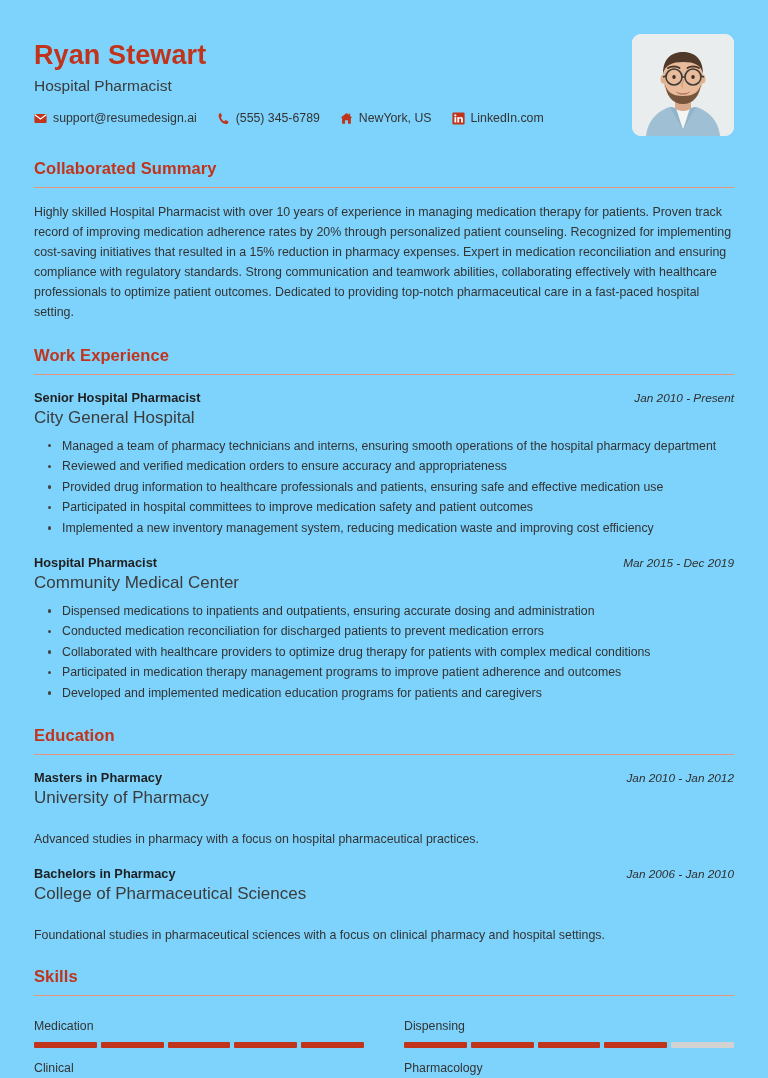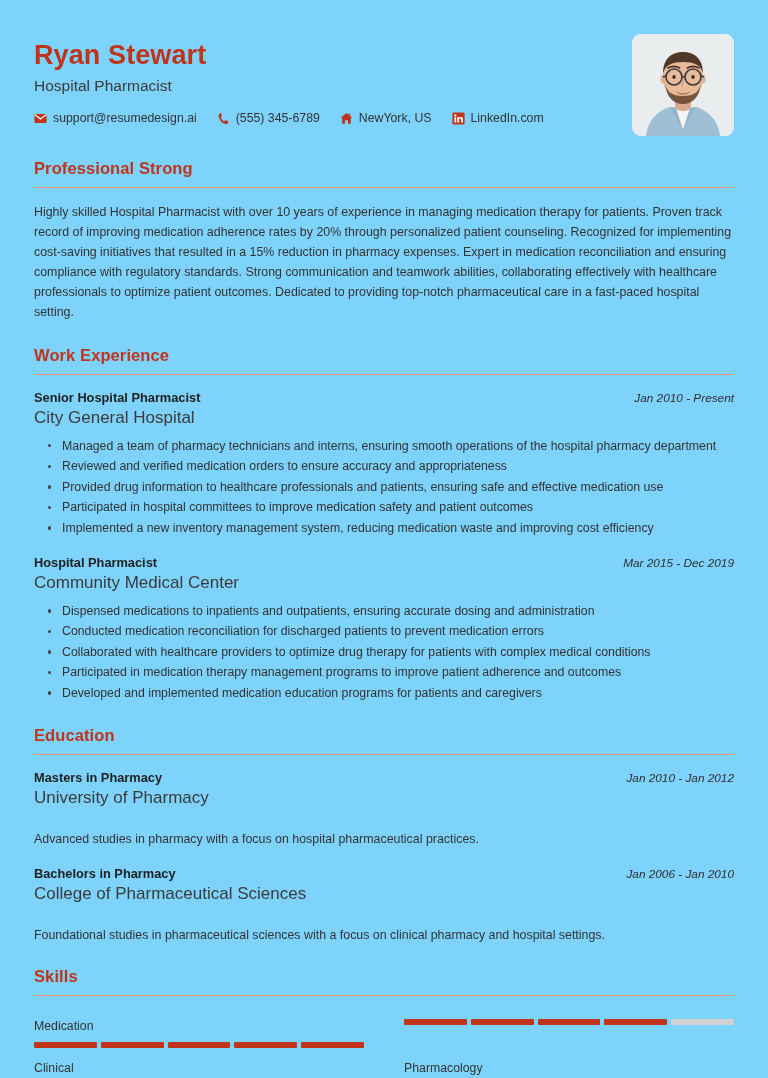--- a/index.html
+++ b/index.html
@@ -293,21 +293,21 @@
         <path d="M36 34 C39 32 45 32 47.5 34" stroke="#51392a" stroke-width="2" fill="none" stroke-linecap="round"></path>
         <path d="M55.5 34 C58 32 64 32 67 34" stroke="#51392a" stroke-width="2" fill="none" stroke-linecap="round"></path>
 
         <path d="M51 45 L49 52 C50 53 52 53 53 52" fill="none" stroke="#c79madd" stroke-width="0"></path>
         <path d="M51.5 46 C50 50 49 52 50.5 52.8" fill="none" stroke="#cf9c7d" stroke-width="1.3" stroke-linecap="round"></path>
       </svg>
     </div>
   </div>
 
   <div class="section">
-    <div class="section-title">Professional Strong</div>
+    <div class="section-title">Collaborated Summary</div>
     <div class="section-rule"></div>
     <p class="summary-text">Highly skilled Hospital Pharmacist with over 10 years of experience in managing medication therapy for patients. Proven track record of improving medication adherence rates by 20% through personalized patient counseling. Recognized for implementing cost-saving initiatives that resulted in a 15% reduction in pharmacy expenses. Expert in medication reconciliation and ensuring compliance with regulatory standards. Strong communication and teamwork abilities, collaborating effectively with healthcare professionals to optimize patient outcomes. Dedicated to providing top-notch pharmaceutical care in a fast-paced hospital setting.</p>
   </div>
 
   <div class="section">
     <div class="section-title">Work Experience</div>
     <div class="section-rule"></div>
     <div>
       <div class="entry">
         <div class="entry-head">
@@ -373,20 +373,21 @@
           <div class="skill-name">Medication</div>
           <div class="skill-bar">
             <div class="skill-seg on"></div>
             <div class="skill-seg on"></div>
             <div class="skill-seg on"></div>
             <div class="skill-seg on"></div>
             <div class="skill-seg on"></div>
           </div>
         </div>
         <div class="skill">
+          <div class="skill-name">Dispensing</div>
           <div class="skill-bar">
             <div class="skill-seg on"></div>
             <div class="skill-seg on"></div>
             <div class="skill-seg on"></div>
             <div class="skill-seg on"></div>
             <div class="skill-seg"></div>
           </div>
         </div>
         <div class="skill">
           <div class="skill-name">Clinical</div>

